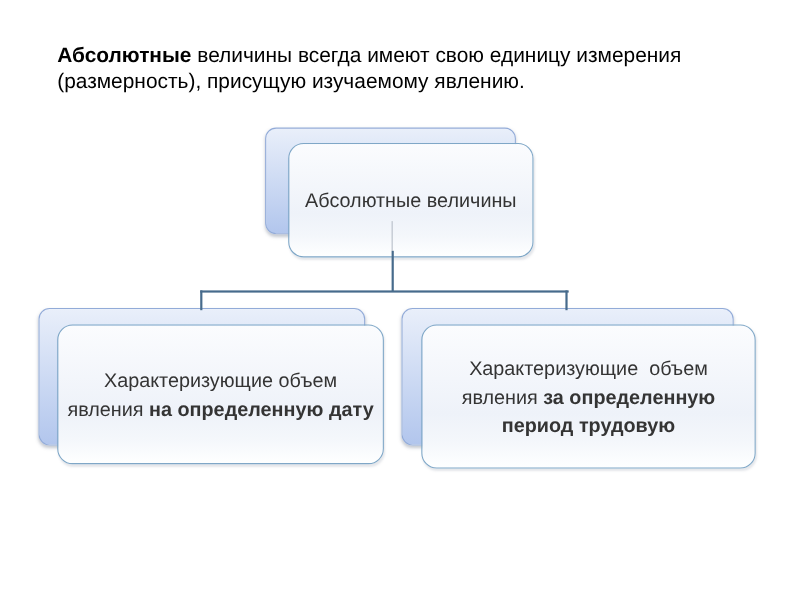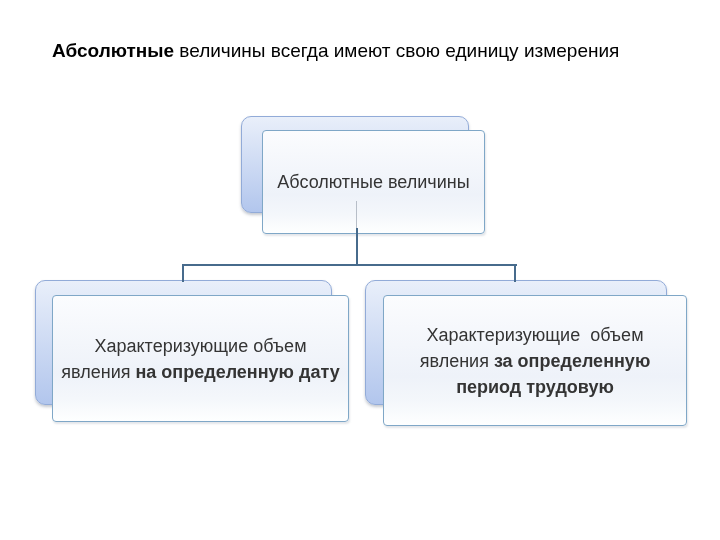--- a/index.html
+++ b/index.html
@@ -21,21 +21,21 @@
   }
   .b { font-weight:bold; }
   .diagram { position:absolute; left:0; top:0; width:720px; height:540px; }
   .layer-back {
     position:absolute; border-radius:10px;
     border:1px solid var(--back-border,#92abd8);
     background:linear-gradient(180deg, var(--back-fill-top,#e9effa) 0%, var(--back-fill-bottom,#b2c6ed) 100%);
     box-shadow:0 2px 3px rgba(90,100,120,0.35);
   }
   .layer-front {
-    position:absolute; border-radius:4px;
+    position:absolute; border-radius:14px;
     border:1px solid var(--front-border,#7fa7c7);
     background:linear-gradient(180deg, #fbfcfe 0%, #eef2f9 62%, #f4f7fb 82%, #feffff 100%);
     box-shadow:1px 2px 2px rgba(120,130,150,0.2);
     display:flex; align-items:center; justify-content:center;
     text-align:center; white-space:pre-wrap;
     color:var(--text,#343434);
   }
   
   .root-back  { left:241px; top:116px; width:226px; height:95px; }
   .root-front { left:262px; top:130px; width:221px; height:102px; font-size:18px; }
@@ -51,21 +51,21 @@
   .conn-vroot { left:356px; top:228px; width:2px;  height:37px; }
   .conn-h     { left:182px; top:264px; width:335px; height:2px; }
   .conn-dl    { left:182px; top:264px; width:2px;  height:18px; }
   .conn-dr    { left:514px; top:264px; width:2px;  height:18px; }
 </style>
 </head>
 <body>
 
 <div class="slide">
 
-  <p class="intro"><span class="b">Абсолютные</span><span> величины всегда имеют свою единицу измерения</span><br></p>
+  <p class="intro"><span class="b">Абсолютные</span><span> величины всегда имеют свою единицу измерения</span><br><span>(размерность), присущую изучаемому явлению.</span></p>
 
   <div class="diagram">
 
     <div class="node">
       <div class="layer-back root-back"></div>
       <div class="layer-front root-front">
         <span>Абсолютные величины</span>
       </div>
     </div>
 

